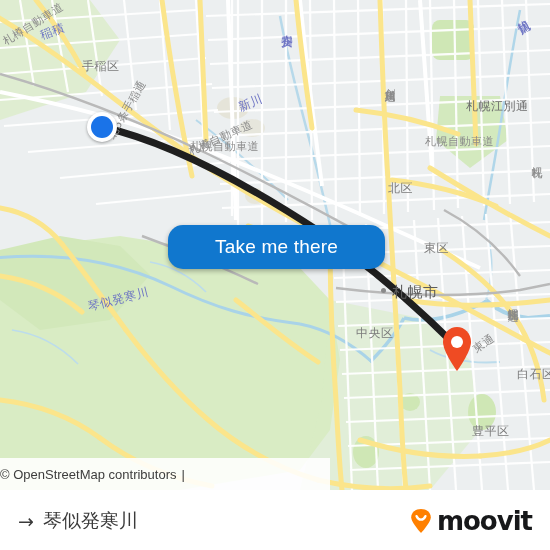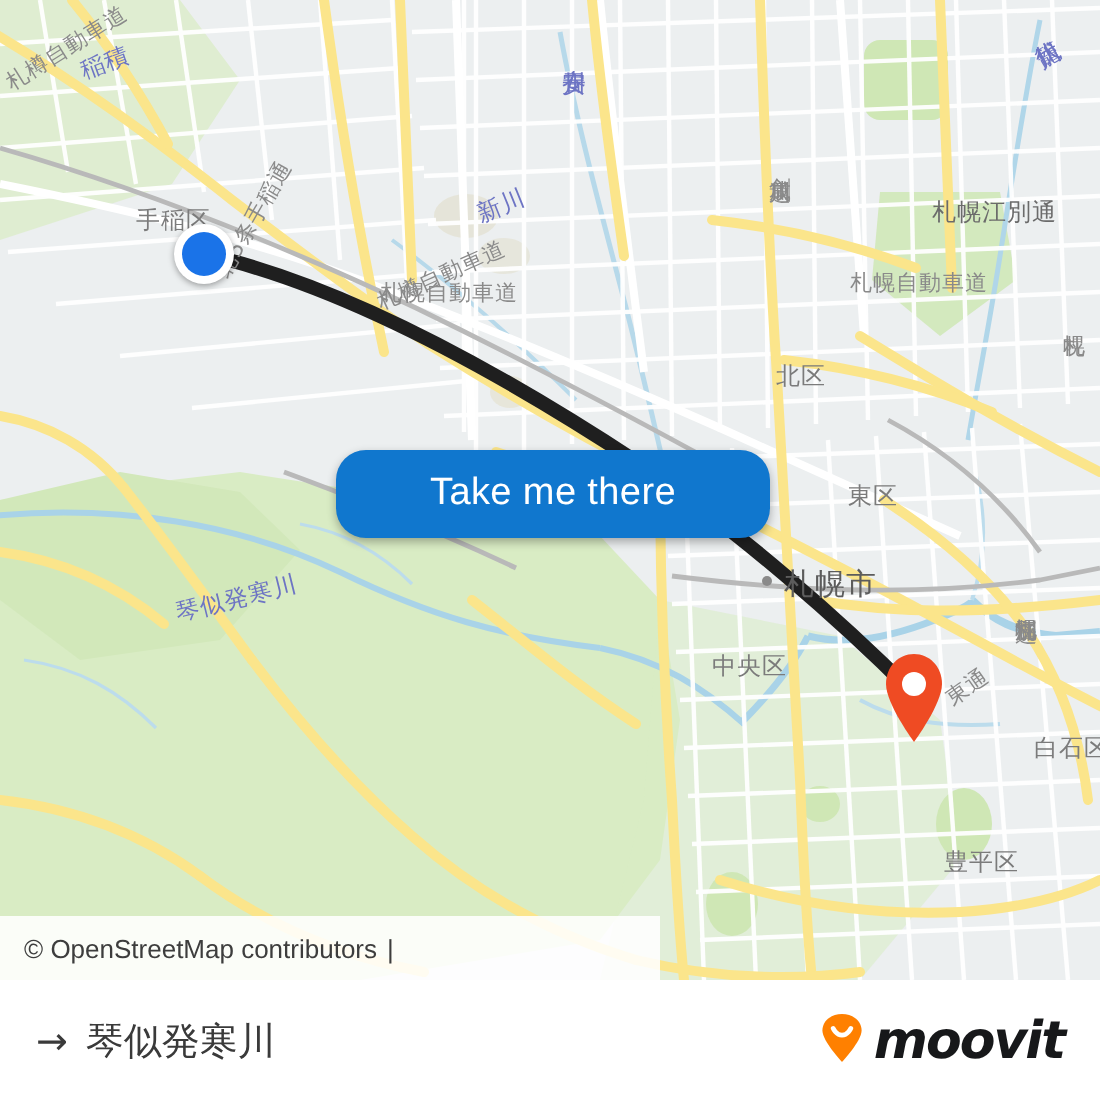--- a/index.html
+++ b/index.html
@@ -41,37 +41,37 @@
     display:flex;align-items:center;justify-content:center;
     box-shadow:0 2px 5px rgba(0,0,0,.30);
     letter-spacing:.2px;
   }
 
   
   .attrib{
     position:absolute;left:0;top:458px;width:330px;height:32px;
     background:rgba(255,255,255,.88);
     display:flex;align-items:center;
-    padding-left:12px;box-sizing:border-box;
+    box-sizing:border-box;
     font-size:13px;color:#3d3d3d;
     font-family:"Liberation Sans","DejaVu Sans",sans-serif;
   }
   .attrib .sep{margin:0 5px;color:#3d3d3d;}
 
   
   .footer{
     position:absolute;left:0;top:490px;width:550px;height:60px;background:#ffffff;
     display:flex;align-items:center;justify-content:space-between;
     padding:0 18px;box-sizing:border-box;
     border-top:1px solid #ffffff;
   }
   .route-text{font-size:19px;color:#3a3a3a;font-family:"DejaVu Sans","Liberation Sans",sans-serif;
       display:flex;align-items:center;gap:9px;white-space:nowrap;}
   .route-arrow{font-size:19px;color:#3a3a3a;}
-  .brand{display:flex;align-items:flex-start;gap:3px;font-style:italic;}
+  .brand{display:flex;align-items:center;gap:3px;}
   .brand-word{font-size:26px;font-weight:bold;color:#17181a;letter-spacing:-1px;
      font-family:"DejaVu Sans","Liberation Sans",sans-serif;}
 </style>
 </head>
 <body>
 
 <div id="app">
 
   <div class="map">
 
@@ -219,21 +219,21 @@
         </g>
       </g>
     </svg>
 
     <svg width="550" height="490" style="pointer-events:none;">
       <path d="M102,127 C170,142 250,186 320,232 C370,266 420,310 456,346" stroke="#1f1f1f" stroke-width="7" fill="none" stroke-linecap="round"></path>
     </svg>
 
     <div id="map-labels">
         <div class="lbl lbl-water" style="left: 38px; top: 28px; transform: rotate(-20deg); transform-origin: left top;">稲積</div>
-        <div class="lbl lbl-place" style="left: 68px; top: 58px; transform-origin: left top; margin-top: 44px;">手稲区</div>
+        <div class="lbl lbl-place" style="left: 82px; top: 58px; transform-origin: left top;">手稲区</div>
         <div class="lbl lbl-water vert" style="left: 278px; top: 25px; transform-origin: left top;">安春川</div>
         <div class="lbl lbl-water" style="left: 236px; top: 100px; transform: rotate(-22deg); transform-origin: left top;">新川</div>
         <div class="lbl lbl-water vert" style="left: 508px; top: 18px; transform: rotate(-30deg); transform-origin: left top;">伏籠川</div>
         <div class="lbl lbl-poi" style="left: 466px; top: 98px; transform-origin: left top;">札幌江別通</div>
         <div class="lbl lbl-road vert" style="left: 381px; top: 80px; transform-origin: left top;">創成川通</div>
         <div class="lbl lbl-road" style="left: 425px; top: 134px; transform-origin: left top;">札幌自動車道</div>
         <div class="lbl lbl-road" style="left: 0px; top: 36px; transform: rotate(-32deg); transform-origin: left top;">札樽自動車道</div>
         <div class="lbl lbl-road" style="left: 186px; top: 145px; transform: rotate(-24deg); transform-origin: left top;">札樽自動車道</div>
         <div class="lbl lbl-road" style="left: 190px; top: 139px; transform-origin: left top;">札幌自動車道</div>
         <div class="lbl lbl-road" style="left: 104px; top: 134px; transform: rotate(-60deg); transform-origin: left top;">北5条手稲通</div>

